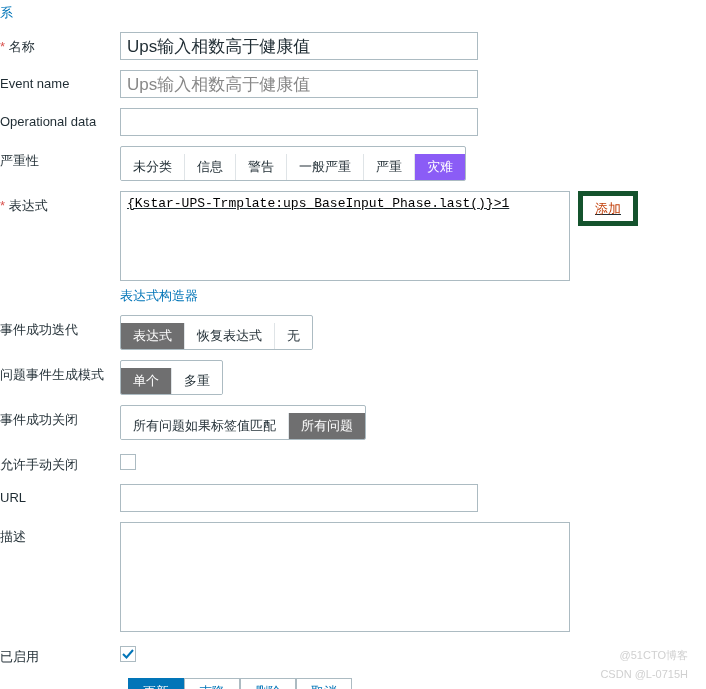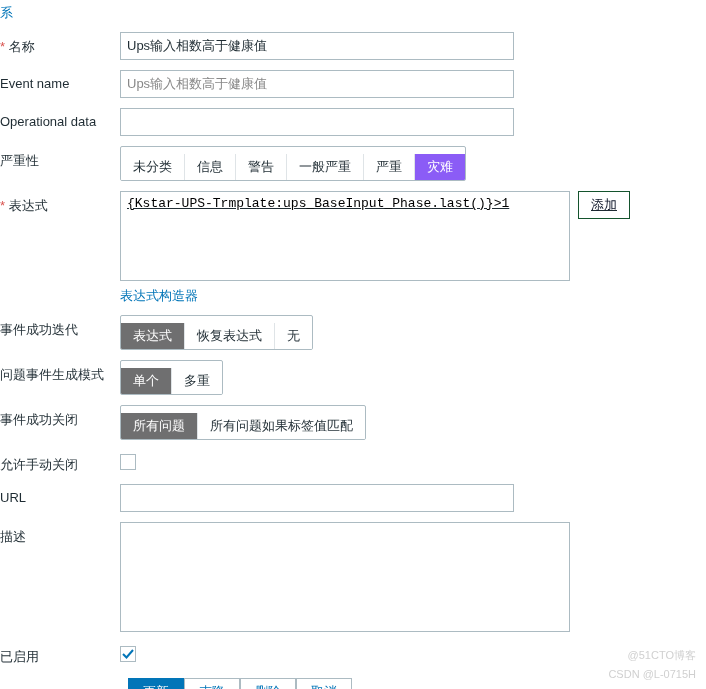--- a/index.html
+++ b/index.html
@@ -32,25 +32,25 @@
     content: "* ";
     color: #d9534f;
   }
   .field-col {
     flex: 1;
     display: flex;
     align-items: flex-start;
     flex-wrap: wrap;
   }
   input[type="text"] {
-    width: 394px;
+    width: 358px;
     height: 28px;
     padding: 2px 6px;
     border: 1px solid #acbbc2;
-    font-size: 13px;
+    font-size: 17px;
     color: #1f2c33;
     font-family: inherit;
   }
   input[type="text"].readonly {
     color: #888;
     background: #fff;
   }
   textarea {
     width: 450px;
     padding: 4px 6px;
@@ -84,29 +84,29 @@
   .seg-btn:last-child { border-right: none; }
   .seg-btn.active {
     background: #6f6f70;
     color: #fff;
   }
   .seg-btn.active-red {
     background: #8b5cf6;
     color: #fff;
   }
   .side-btn {
-    height: 28px;
+    height: 35px;
     padding: 0 12px;
-    border: 1px solid #14532d;
+    border: 5px solid #14532d;
     background: #fff;
     margin-left: 8px;
     font-size: 13px;
     cursor: pointer;
     line-height: 26px;
-    color: #0f172a;
+    color: #c2410c;
   }
   .link {
     color: #0275b8;
     cursor: pointer;
     font-size: 13px;
     margin-top: 6px;
   }
   .chk {
     width: 16px;
     height: 16px;
@@ -133,21 +133,21 @@
     border-color: #0275b8;
     color: #fff;
   }
   .actions {
     margin-left: 128px;
     margin-top: 12px;
     display: flex;
   }
   .watermark {
     position: absolute;
-    right: 10px;
+    right: 18px;
     color: #d0d0d0;
     font-size: 11px;
   }
   .wm1 { top: 648px; }
   .wm2 { top: 668px; }
 </style>
 </head>
 <body>
 
 <div class="top-link">系</div>
@@ -216,22 +216,22 @@
       <div class="seg-btn active">单个</div>
       <div class="seg-btn">多重</div>
     </div>
   </div>
 </div>
 
 <div class="form-row">
   <div class="label-col">事件成功关闭</div>
   <div class="field-col">
     <div class="seg-group">
+      <div class="seg-btn">所有问题如果标签值匹配</div>
       <div class="seg-btn active">所有问题</div>
-      <div class="seg-btn">所有问题如果标签值匹配</div>
     </div>
   </div>
 </div>
 
 <div class="form-row">
   <div class="label-col">允许手动关闭</div>
   <div class="field-col" style="padding-top:4px;">
     <span class="chk">
       
     </span>

